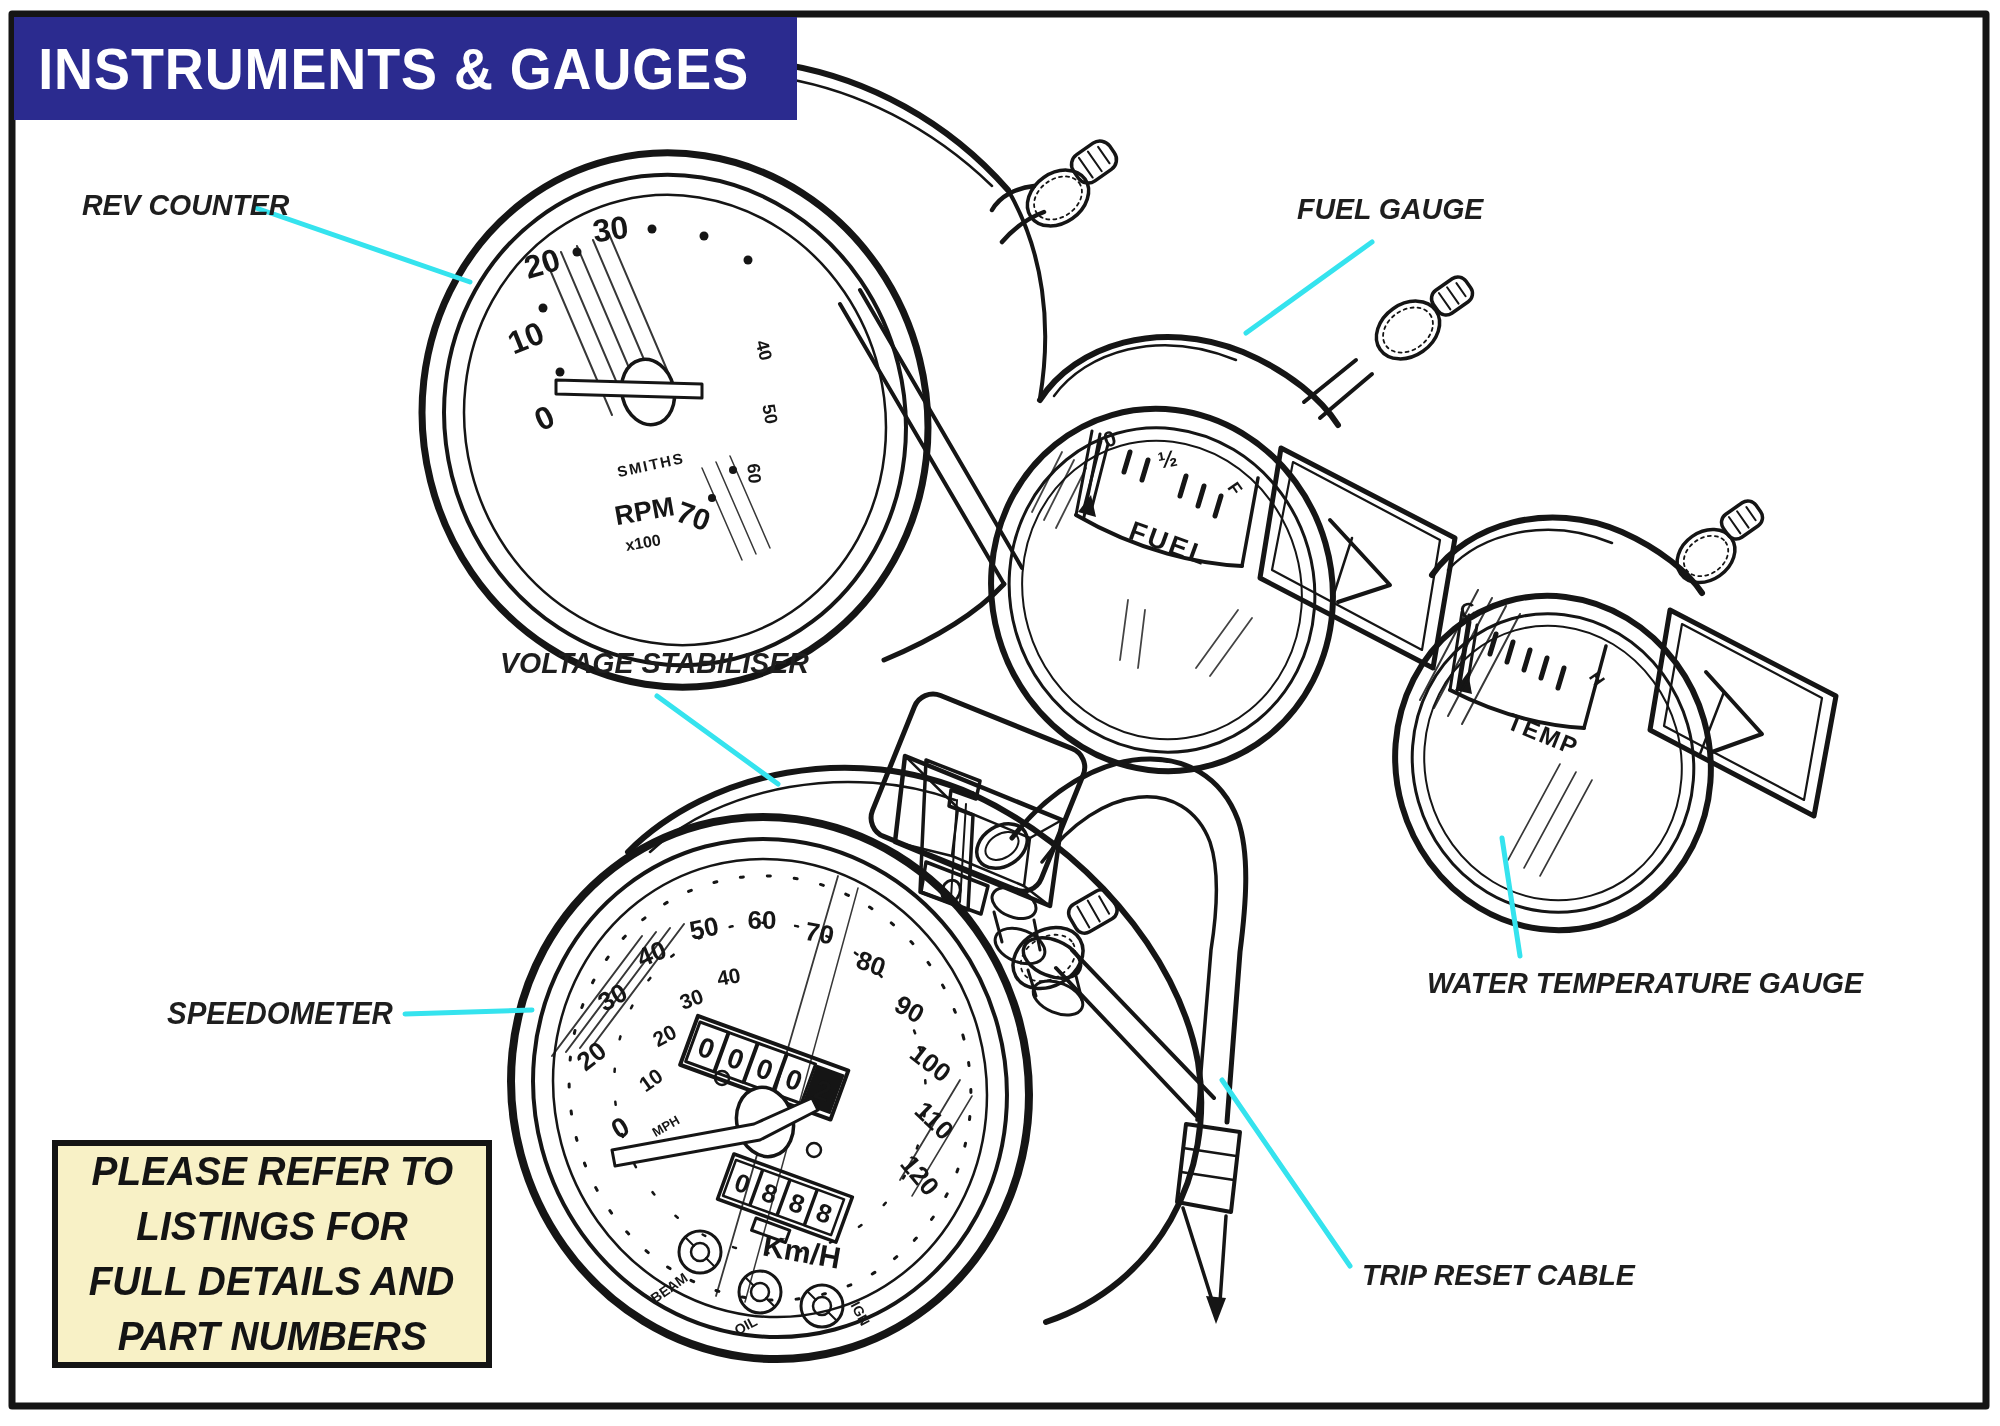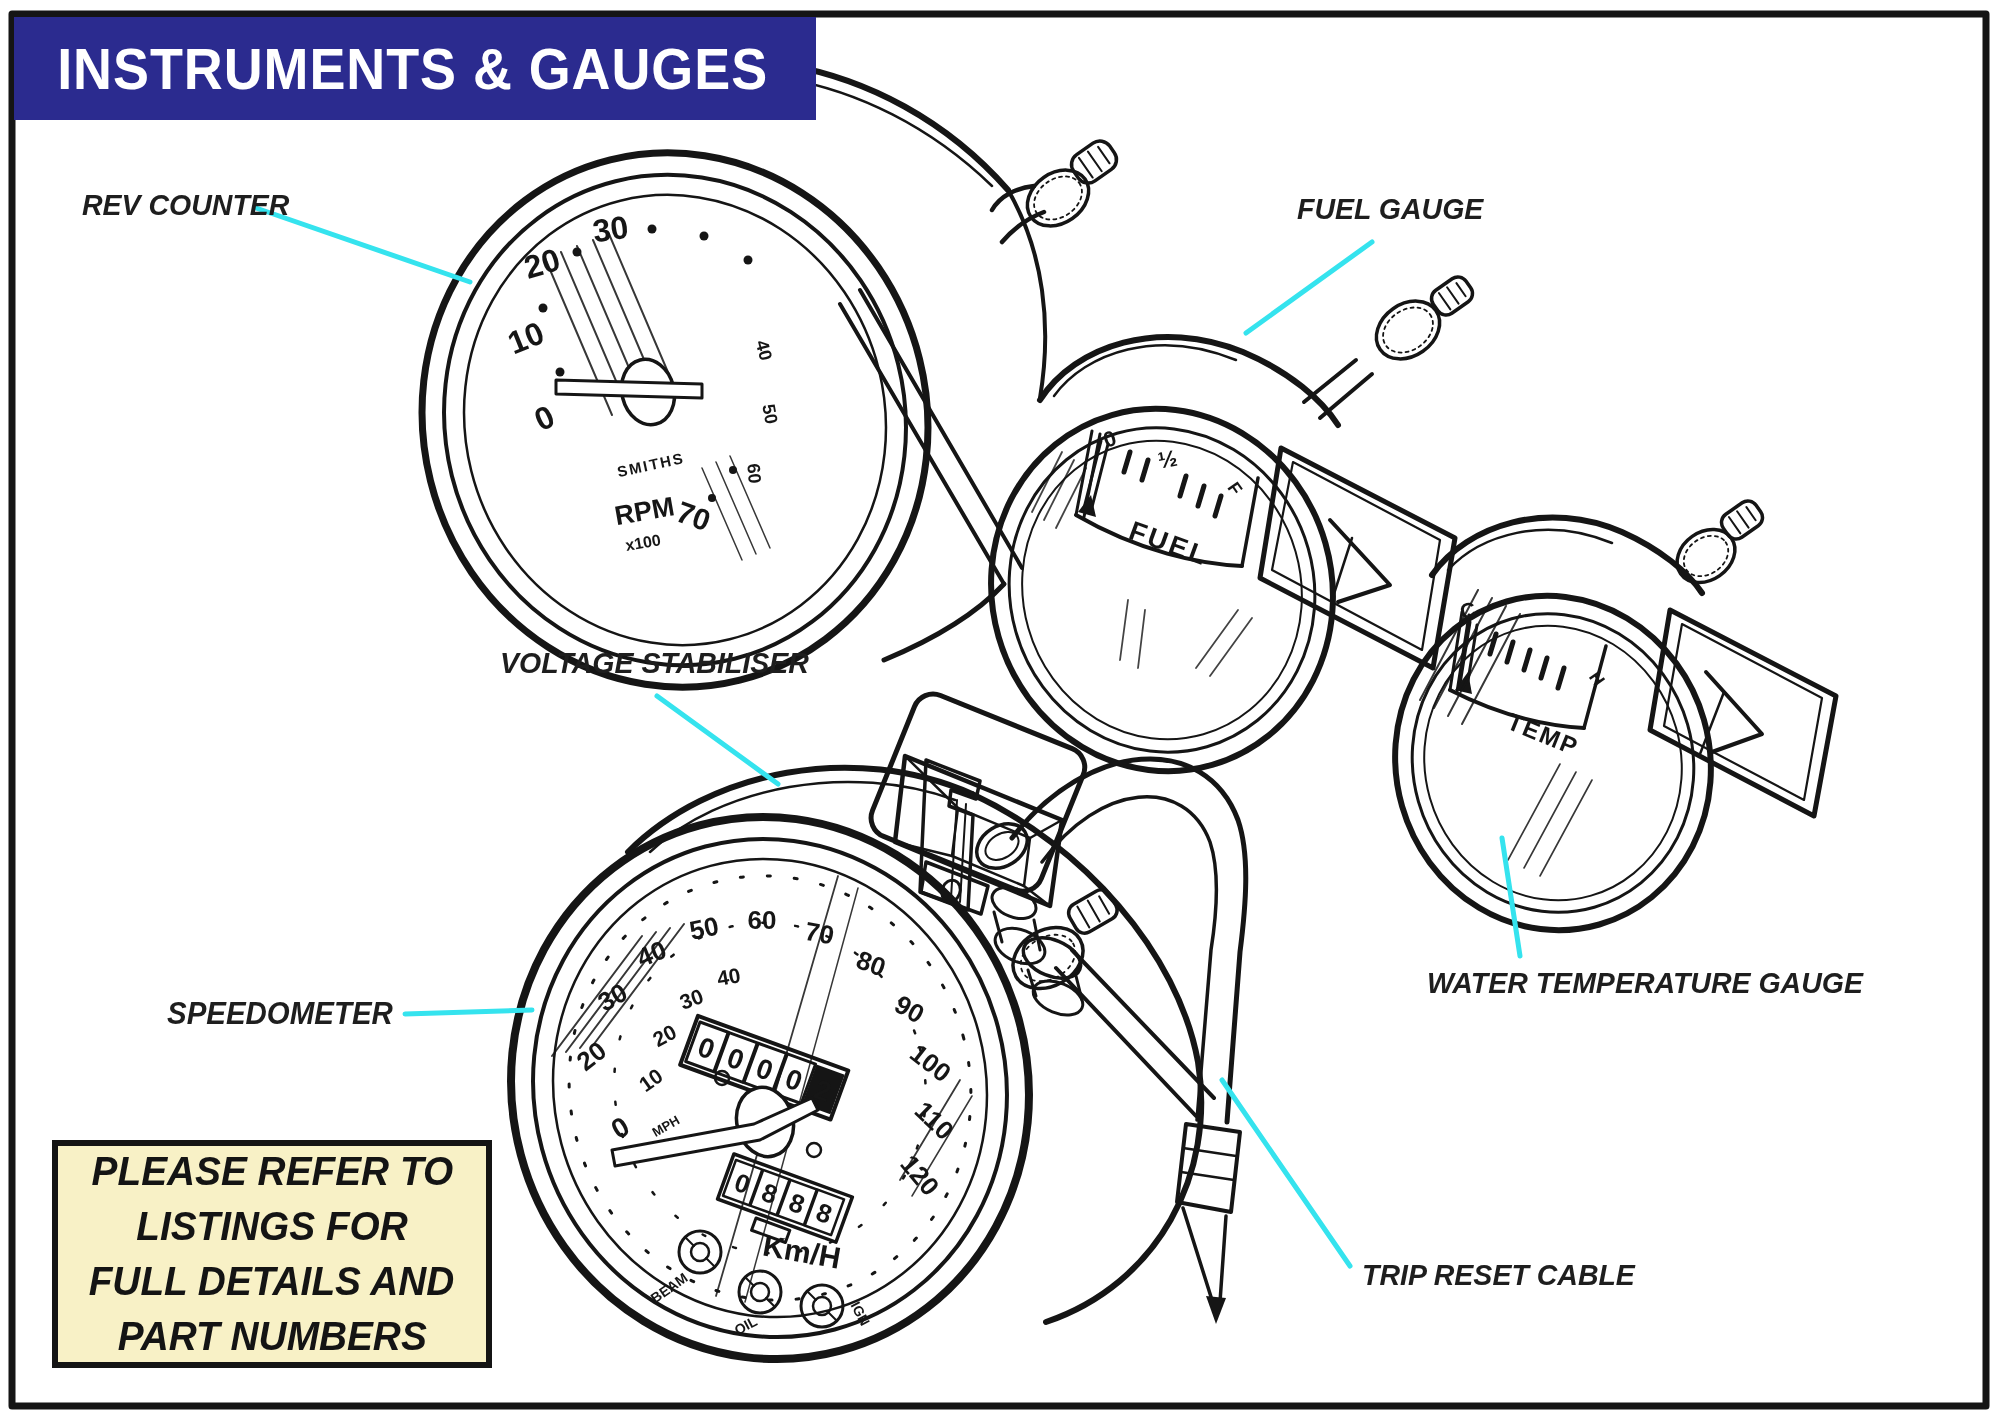--- a/index.html
+++ b/index.html
@@ -6,21 +6,21 @@
   #page{position:relative;width:2000px;height:1426px;background:#ffffff;overflow:hidden;
         font-family:"Liberation Sans",sans-serif;}
   svg{position:absolute;left:0;top:0;}
   .ink{stroke:#151515;fill:none;stroke-linecap:round;stroke-linejoin:round;}
   .fill{fill:#151515;stroke:none;}
   .wfill{fill:#ffffff;}
   .dnum{font-family:"Liberation Sans",sans-serif;font-weight:bold;fill:#161616;text-anchor:middle;}
   .dtxt{font-family:"Liberation Sans",sans-serif;font-weight:bold;fill:#161616;text-anchor:middle;}
   .leader{stroke:#35e3ee;stroke-width:5;stroke-linecap:round;fill:none;}
   #banner{position:absolute;left:14px;top:17px;width:783px;height:103px;background:#2b2b8f;
-          display:flex;align-items:center;padding-left:19px;}
+          display:flex;align-items:center;}
   #banner .t{color:#ffffff;font-size:58px;font-weight:bold;letter-spacing:1px;padding-left:26px;
           transform:scaleX(.93);transform-origin:left center;white-space:nowrap;}
   .lbl{position:absolute;font-style:italic;font-weight:600;font-size:30px;color:#1e1e1e;
        white-space:nowrap;transform:scaleX(.95);transform-origin:left top;}
   #notebox{position:absolute;left:52px;top:1140px;width:440px;height:228px;background:#f8f1c6;
            border:6px solid #141414;box-sizing:border-box;display:flex;flex-direction:column;
            justify-content:center;align-items:center;}
   #notebox .nline{font-style:italic;font-weight:bold;font-size:40px;color:#141414;line-height:1.38;
            white-space:nowrap;transform:scaleX(.97);}
 </style>

